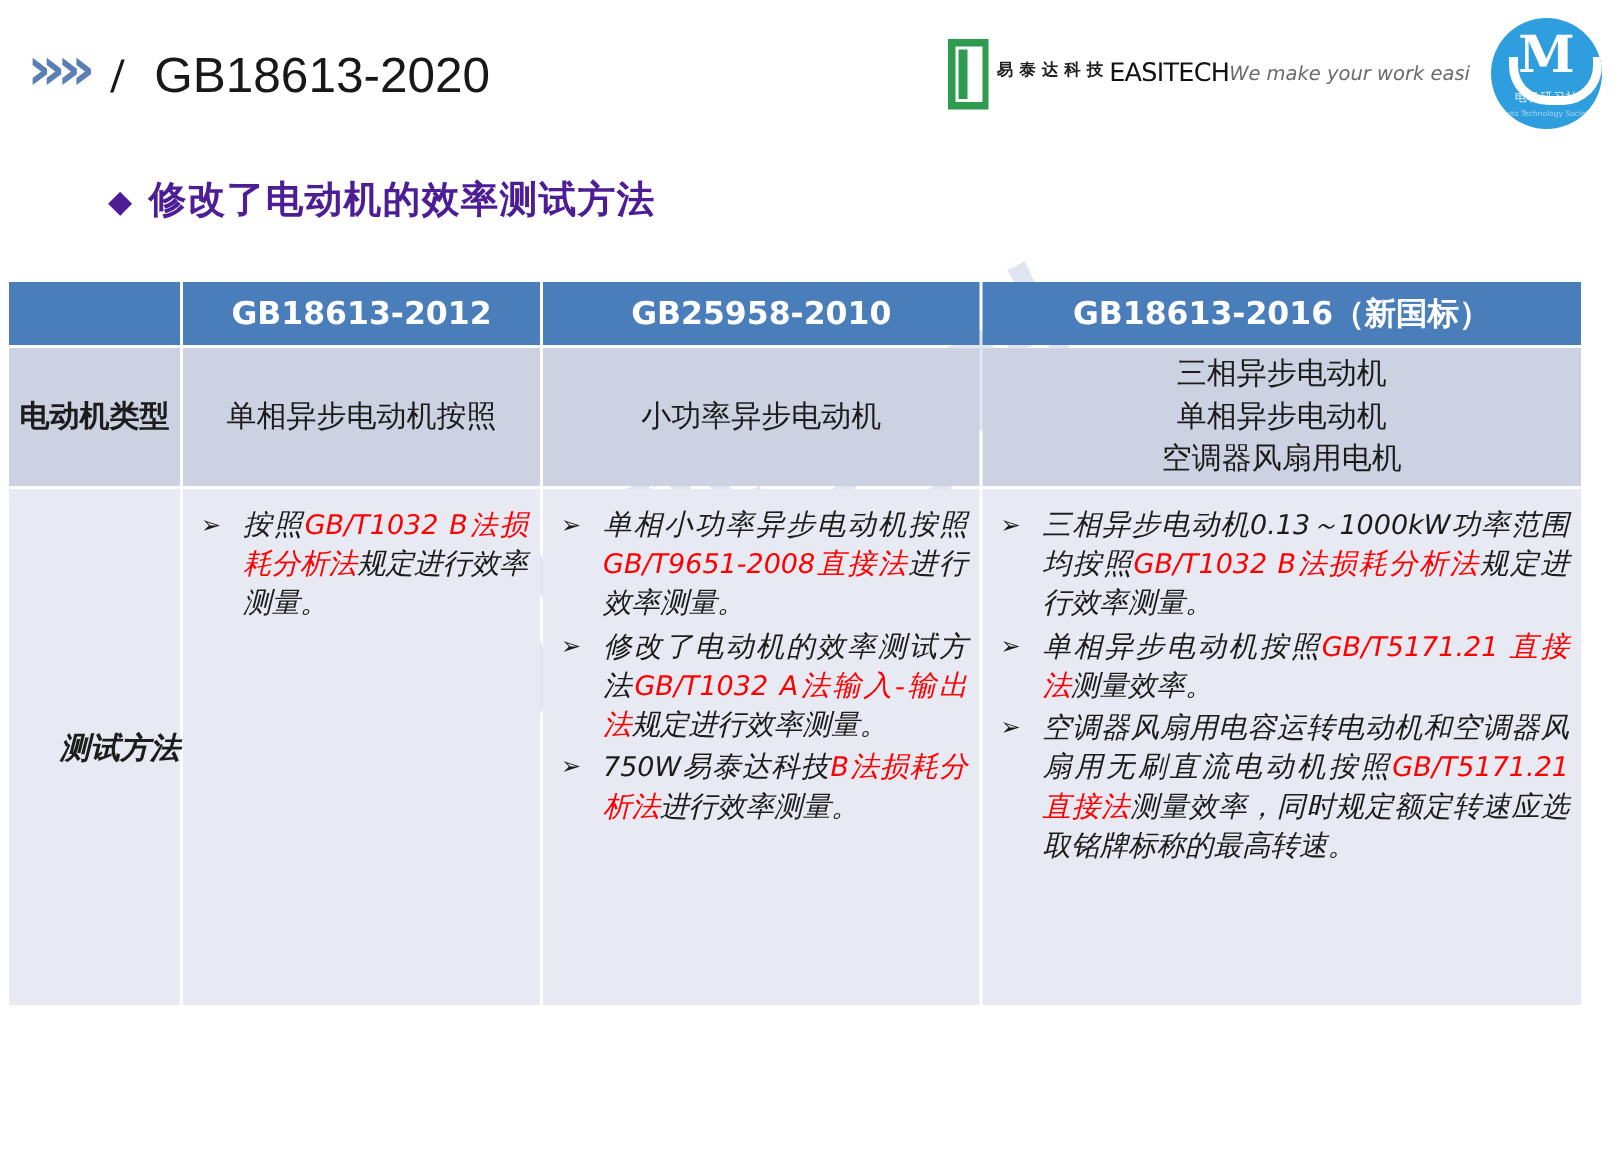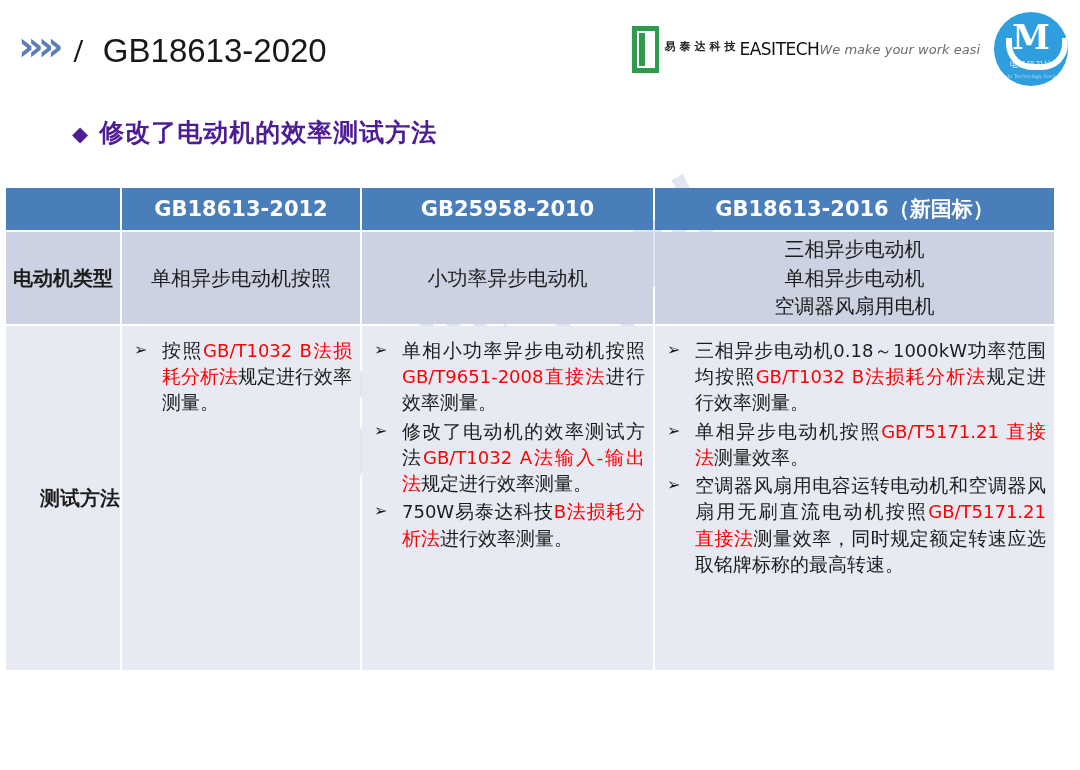--- a/index.html
+++ b/index.html
@@ -246,20 +246,21 @@
   }
   tbody tr.type-row td.rowlabel {
     font-weight: bold;
     font-size: 20px;
   }
 
   tbody tr.method-row td {
     background: #e8eaf3;
     height: 344px;
     vertical-align: top;
+    font-style: italic;
   }
   tbody tr.method-row td.rowlabel {
     vertical-align: middle;
     text-align: right;
     font-weight: bold;
     font-size: 20px;
     color: #1c1c1c;
   }
 
   .cellbox { padding: 12px 8px 8px 10px; }
@@ -370,21 +371,21 @@
             <ul class="bullet-list">
               <li><span>单相小功率异步电动机按照</span><span class="redsans">GB/T9651-2008</span><span class="red">直接法</span><span>进行效率测量。</span></li>
               <li><span>修改了电动机的效率测试方法</span><span class="redsans">GB/T1032 A</span><span class="red">法输入-输出法</span><span>规定进行效率测量。</span></li>
               <li><span class="sans">750W</span><span>易泰达科技</span><span class="redsans">B</span><span class="red">法损耗分析法</span><span>进行效率测量。</span></li>
             </ul>
           </div>
         </td>
       <td id="c-r1-2">
           <div class="cellbox">
             <ul class="bullet-list">
-              <li><span>三相异步电动机</span><span class="sans">0.18～1000kW</span><span>功率范围均按照</span><span class="redsans">GB/T1032 B</span><span class="red">法损耗分析法</span><span>规定进行效率测量。</span></li>
+              <li><span>三相异步电动机</span><span class="sans">0.13～1000kW</span><span>功率范围均按照</span><span class="redsans">GB/T1032 B</span><span class="red">法损耗分析法</span><span>规定进行效率测量。</span></li>
               <li><span>单相异步电动机按照</span><span class="redsans">GB/T5171.21 </span><span class="red">直接法</span><span>测量效率。</span></li>
               <li><span>空调器风扇用电容运转电动机和空调器风扇用无刷直流电动机按照</span><span class="redsans">GB/T5171.21 </span><span class="red">直接法</span><span>测量效率，同时规定额定转速应选取铭牌标称的最高转速。</span></li>
             </ul>
           </div>
         </td>
     </tr>
   </tbody>
 </table>
 
 </body></html>

